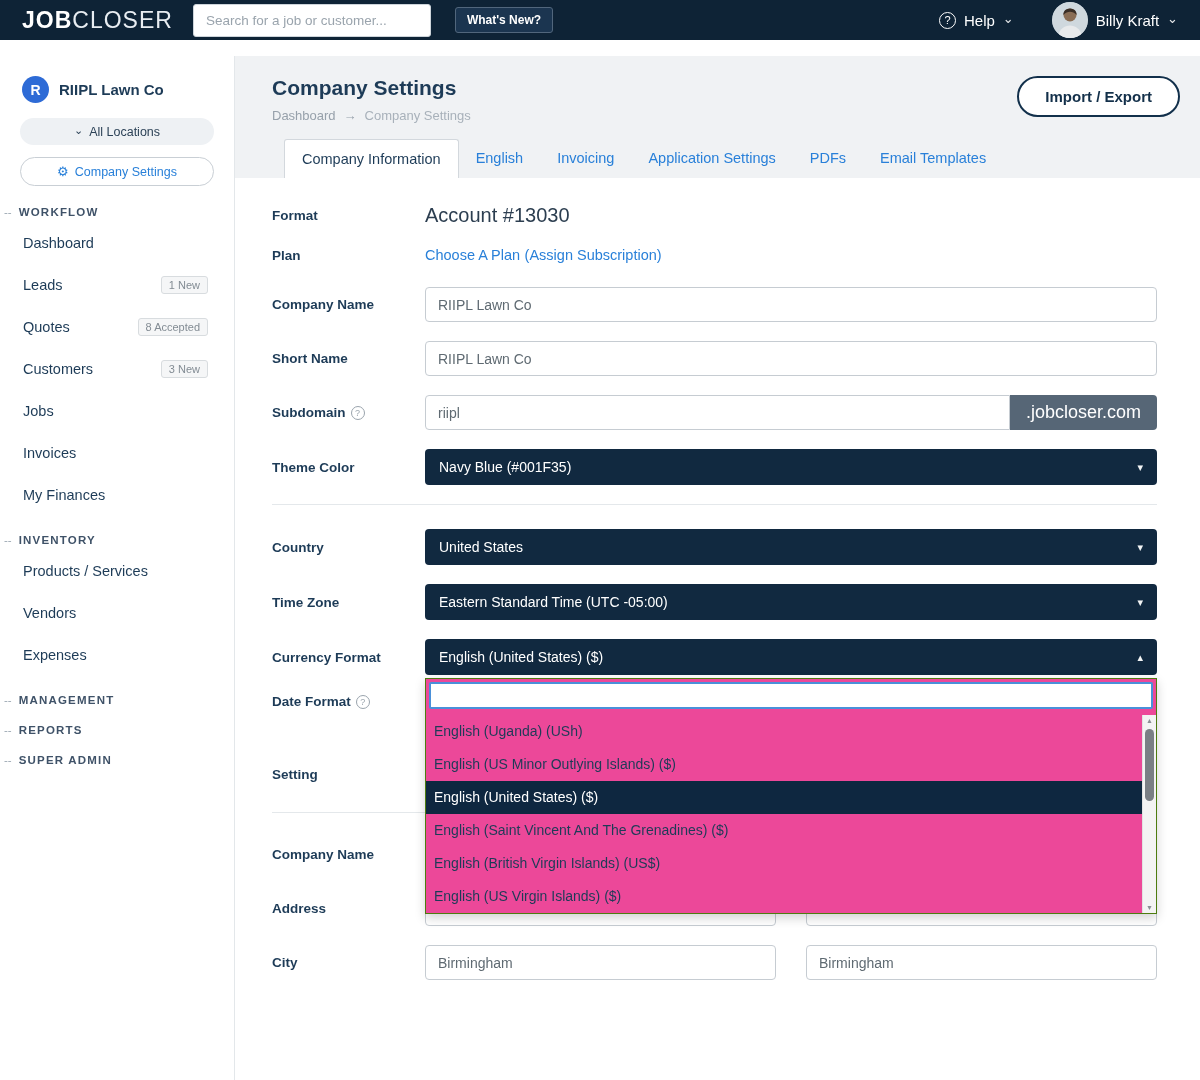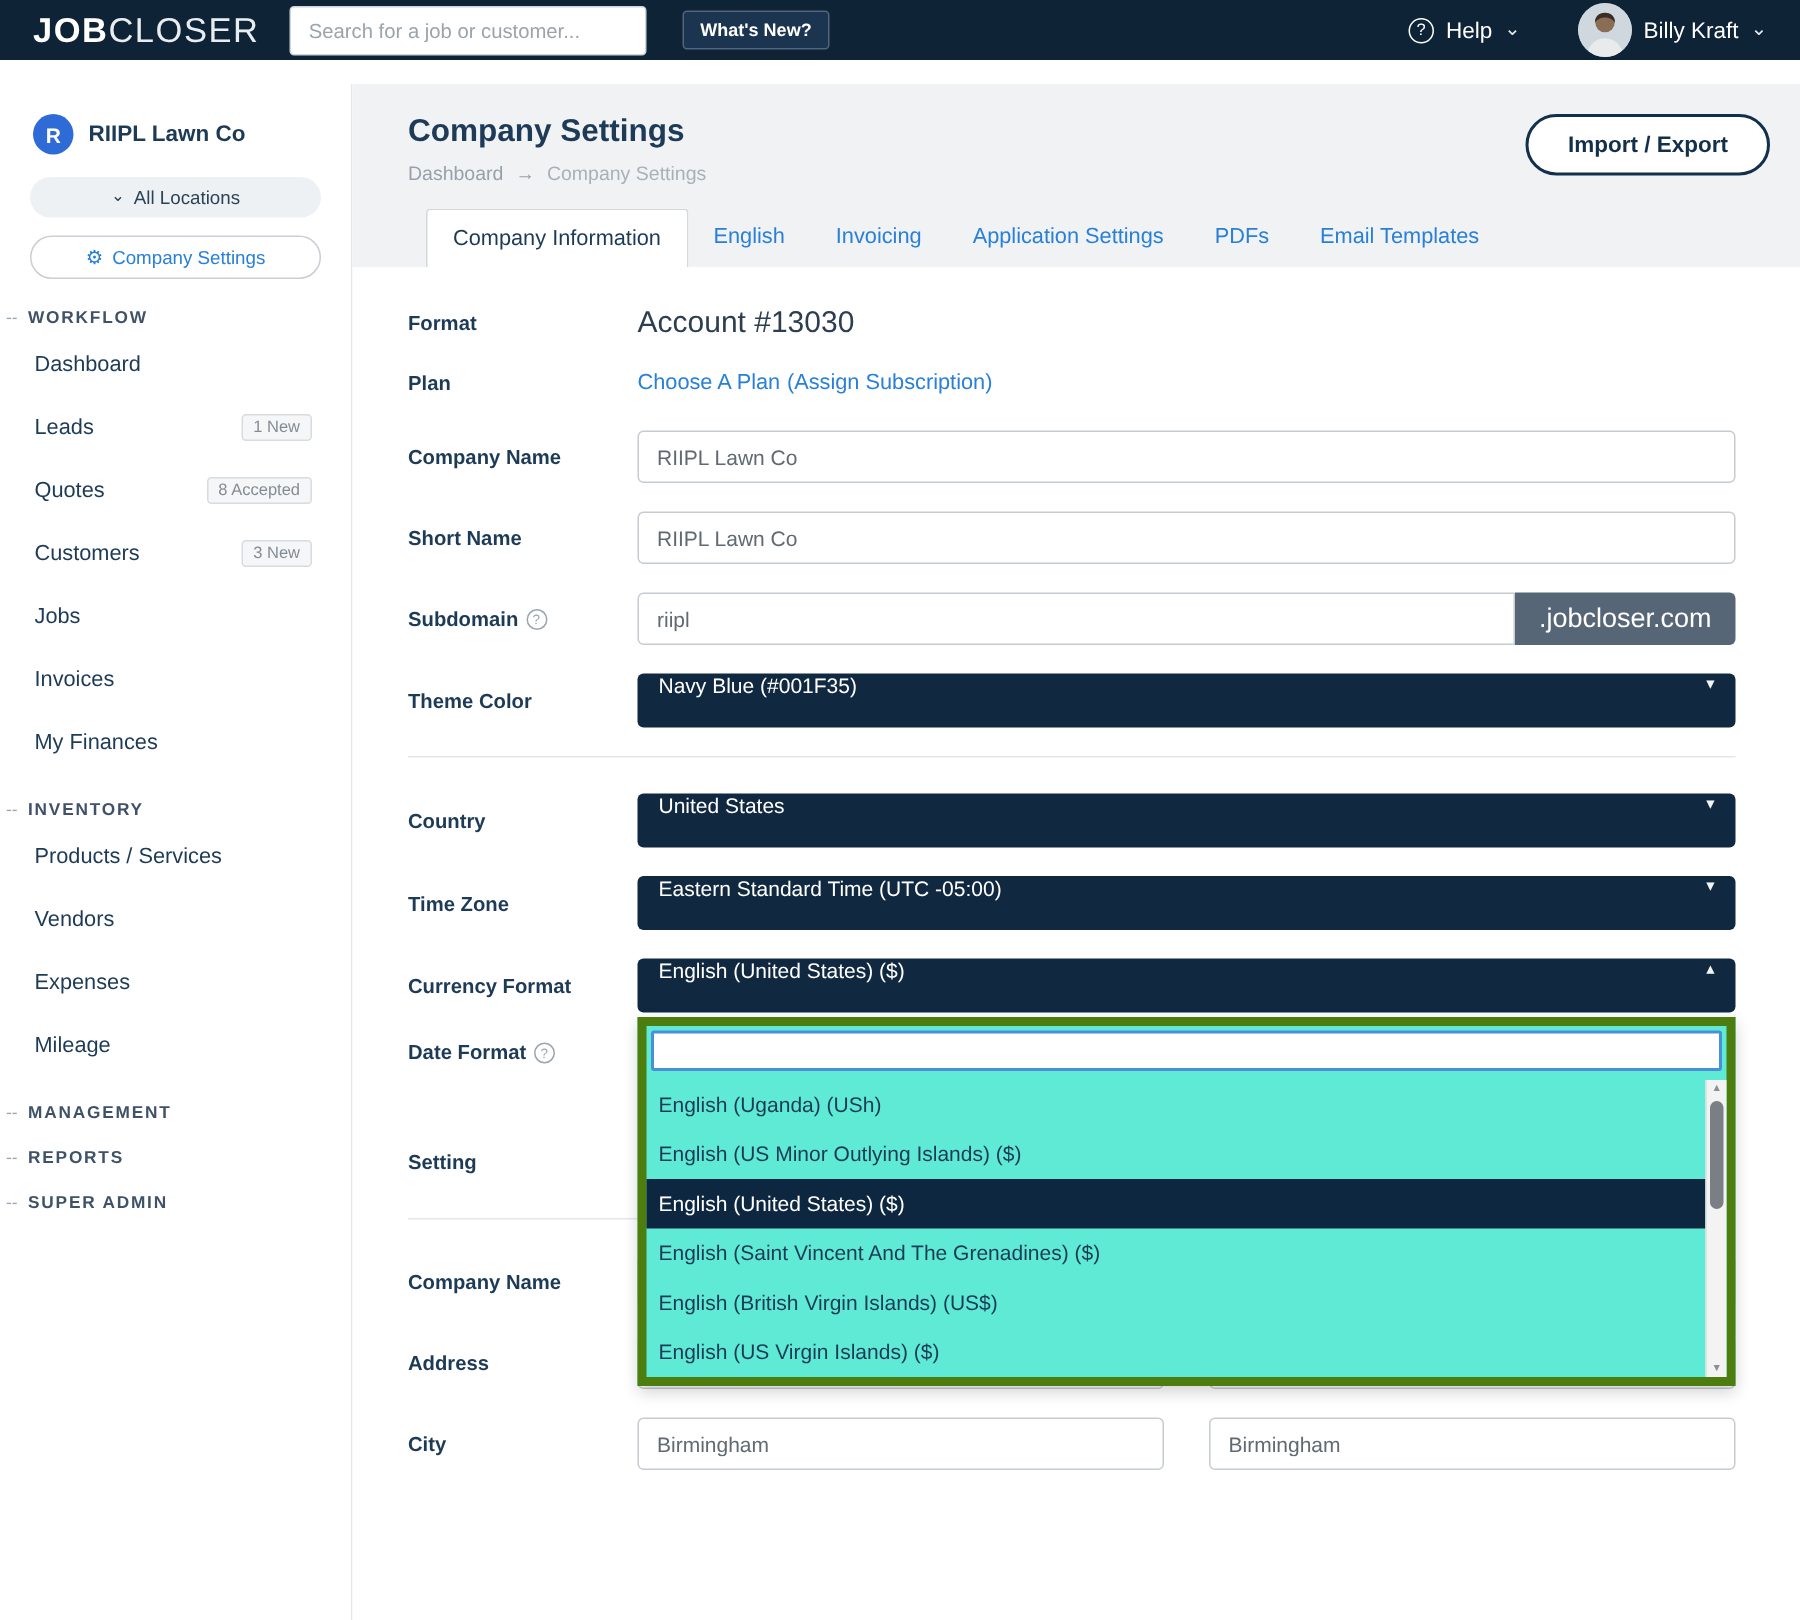--- a/index.html
+++ b/index.html
@@ -74,29 +74,29 @@
   .static-val { font-size:20px; color:#2c3e50; }
   .link { color:#2980d9; font-size:14.5px; cursor:pointer; }
   input.text { width:100%; height:35px; border:1px solid #c6ccd2; border-radius:4px;
     padding:0 12px; font-size:14px; color:#5f6a72; outline:none; font-family:inherit; background:#fff; }
   input.text.disabled { background:#e9ecef; }
   .addon-group { display:flex; }
   .addon-group input { border-top-right-radius:0; border-bottom-right-radius:0; }
   .addon { background:#566676; color:#fff; font-size:18px; display:flex; align-items:center;
     padding:0 16px; border-radius:0 4px 4px 0; height:35px; }
   .select { height:36px; background:#112940; color:#fff; border-radius:4px; padding:0 14px;
-    display:flex; justify-content:space-between; font-size:14px; cursor:pointer; }
+    display:flex; align-items:center; justify-content:space-between; font-size:14px; cursor:pointer; }
   .select .caret { font-size:11px; opacity:.95; }
   .divider { border-top:1px solid #e4e8eb; margin:6px 0 24px; }
   .two-col { display:flex; gap:30px; }
   .two-col input { flex:1; }
 
   
-  .dd-panel { position:absolute; left:0; right:0; top:calc(100% + 3px); background:#5eead4;
-    border:6px solid #4d7c0f; box-shadow:0 4px 10px rgba(0,0,0,.18); z-index:30; }
+  .dd-panel { position:absolute; left:0; right:0; top:calc(100% + 3px); background:#ec4899;
+    border:1px solid #4d7c0f; box-shadow:0 4px 10px rgba(0,0,0,.18); z-index:30; }
   .dd-search-wrap { padding:3px; }
   .dd-search { width:100%; height:27px; border:2px solid #4a90d9; border-radius:2px;
     padding:0 6px; font-size:13px; outline:none; font-family:inherit; }
   .dd-list { position:relative; padding-right:14px; margin-top:3px; }
   .dd-option { height:33px; line-height:33px; padding-left:8px; font-size:14px; color:#1d3b57;
     cursor:pointer; white-space:nowrap; overflow:hidden; }
   .dd-option.selected { background:#0e2740; color:#fff; }
   .dd-scroll { position:absolute; right:0; top:0; bottom:0; width:14px; background:#f3f3f3;
     border-left:1px solid #e2e2e2; }
   .dd-scroll .arr { position:absolute; left:0; right:0; text-align:center; font-size:7px; color:#8a8f94; }
@@ -189,23 +189,20 @@
     </div>
     <div class="nav-items">
       <div class="nav-item">
           <span>Products / Services</span>
         </div>
       <div class="nav-item">
           <span>Vendors</span>
         </div>
       <div class="nav-item">
           <span>Expenses</span>
-        </div>
-      <div class="nav-item">
-          <span>Mileage</span>
         </div>
     </div>
   </div>
 
   <div class="nav-section">
     <div class="nav-header">
       <span class="dash">--</span>
       <span>MANAGEMENT</span>
     </div>
   </div>

